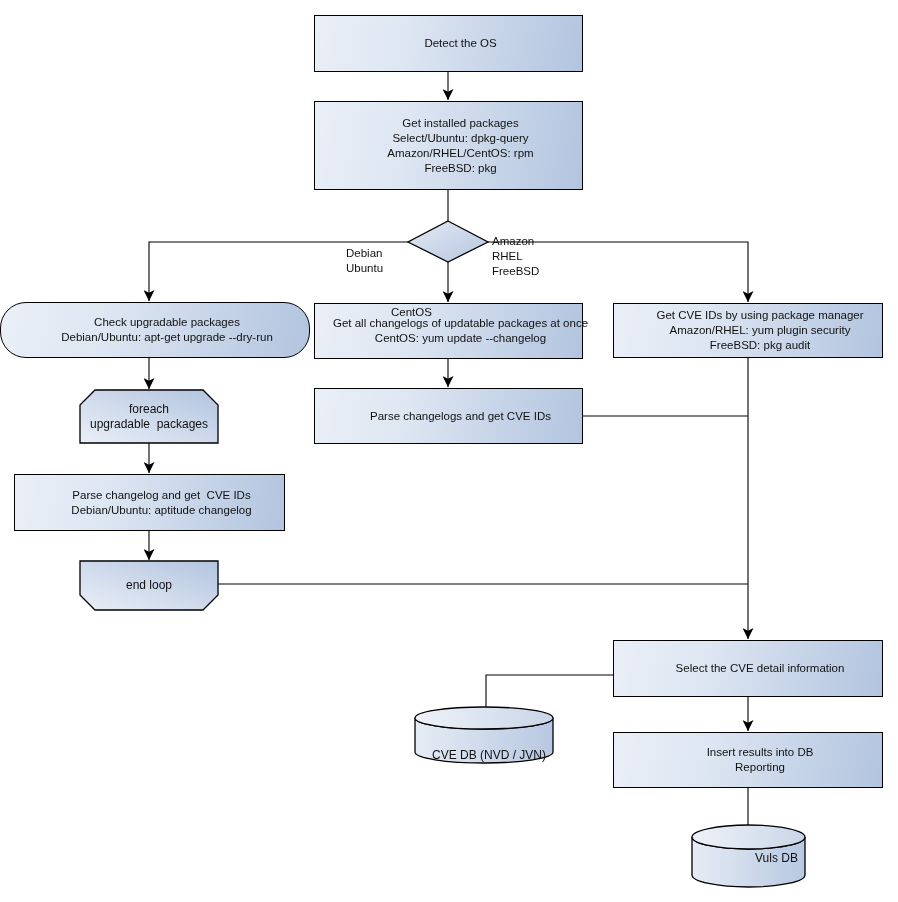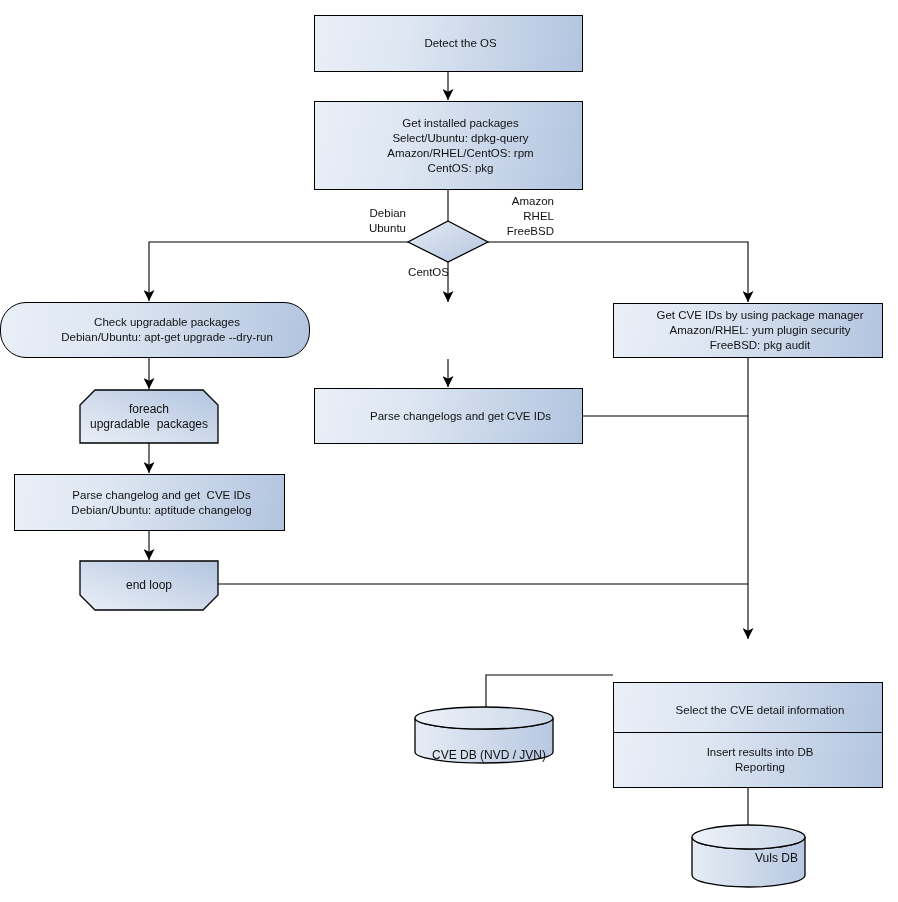--- a/index.html
+++ b/index.html
@@ -16,21 +16,21 @@
     display:flex; flex-direction:column; align-items:center; justify-content:center;
     font-size:11.5px; line-height:15px; padding-left:24px;
   }
   .node .ln { white-space:pre; }
   .shape-label {
     position:absolute; display:flex; flex-direction:column;
     align-items:center; justify-content:center;
     font-size:12px; line-height:15px; text-align:center;
   }
   .edge-label {
-    position:absolute; font-size:11.5px; line-height:15px; text-align:right;
+    position:absolute; font-size:11.5px; line-height:15px; text-align:left;margin-top:40px;
   }
   .edge-label .ln { white-space:pre; }
 </style>
 </head>
 <body>
 
 <div id="canvas">
 
   <svg class="layer">
     <defs>
@@ -91,45 +91,49 @@
   </svg>
 
   <div class="node" style="left:314px; top:15px; width:269px; height:57px;">
     <div class="ln">Detect the OS</div>
   </div>
 
   <div class="node" style="left:314px; top:101px; width:269px; height:89px;">
     <div class="ln">Get installed packages</div>
     <div class="ln">Select/Ubuntu: dpkg-query</div>
     <div class="ln">Amazon/RHEL/CentOS: rpm</div>
-    <div class="ln">CentOS: pkg</div>
+    <div class="ln">FreeBSD: pkg</div>
   </div>
 
   <div class="node" style="left:0; top:302px; width:310px; height:56px;border-radius:26px;">
     <div class="ln">Check upgradable packages</div>
     <div class="ln">Debian/Ubuntu: apt-get upgrade --dry-run</div>
   </div>
 
   <div class="node" style="left:14px; top:474px; width:271px; height:57px;">
     <div class="ln">Parse changelog and get  CVE IDs</div>
     <div class="ln">Debian/Ubuntu: aptitude changelog</div>
   </div>
 
+  <div class="node" style="left:314px; top:303px; width:269px; height:56px;">
+    <div class="ln">Get all changelogs of updatable packages at once</div>
+    <div class="ln">CentOS: yum update --changelog</div>
+  </div>
 
   <div class="node" style="left:314px; top:388px; width:269px; height:56px;">
     <div class="ln">Parse changelogs and get CVE IDs</div>
   </div>
 
   <div class="node" style="left:613px; top:303px; width:270px; height:55px;">
     <div class="ln">Get CVE IDs by using package manager</div>
     <div class="ln">Amazon/RHEL: yum plugin security</div>
     <div class="ln">FreeBSD: pkg audit</div>
   </div>
 
-  <div class="node" style="left:613px; top:640px; width:270px; height:57px;margin-top:42px;">
+  <div class="node" style="left:613px; top:640px; width:270px; height:57px;">
     <div class="ln">Select the CVE detail information</div>
   </div>
 
   <div class="node" style="left:613px; top:732px; width:270px; height:56px;">
     <div class="ln">Insert results into DB</div>
     <div class="ln">Reporting</div>
   </div>
 
   <div class="shape-label" style="left:80px; top:390px; width:138px; height:53px;">
     <div class="ln" style="white-space:pre;">foreach</div>

